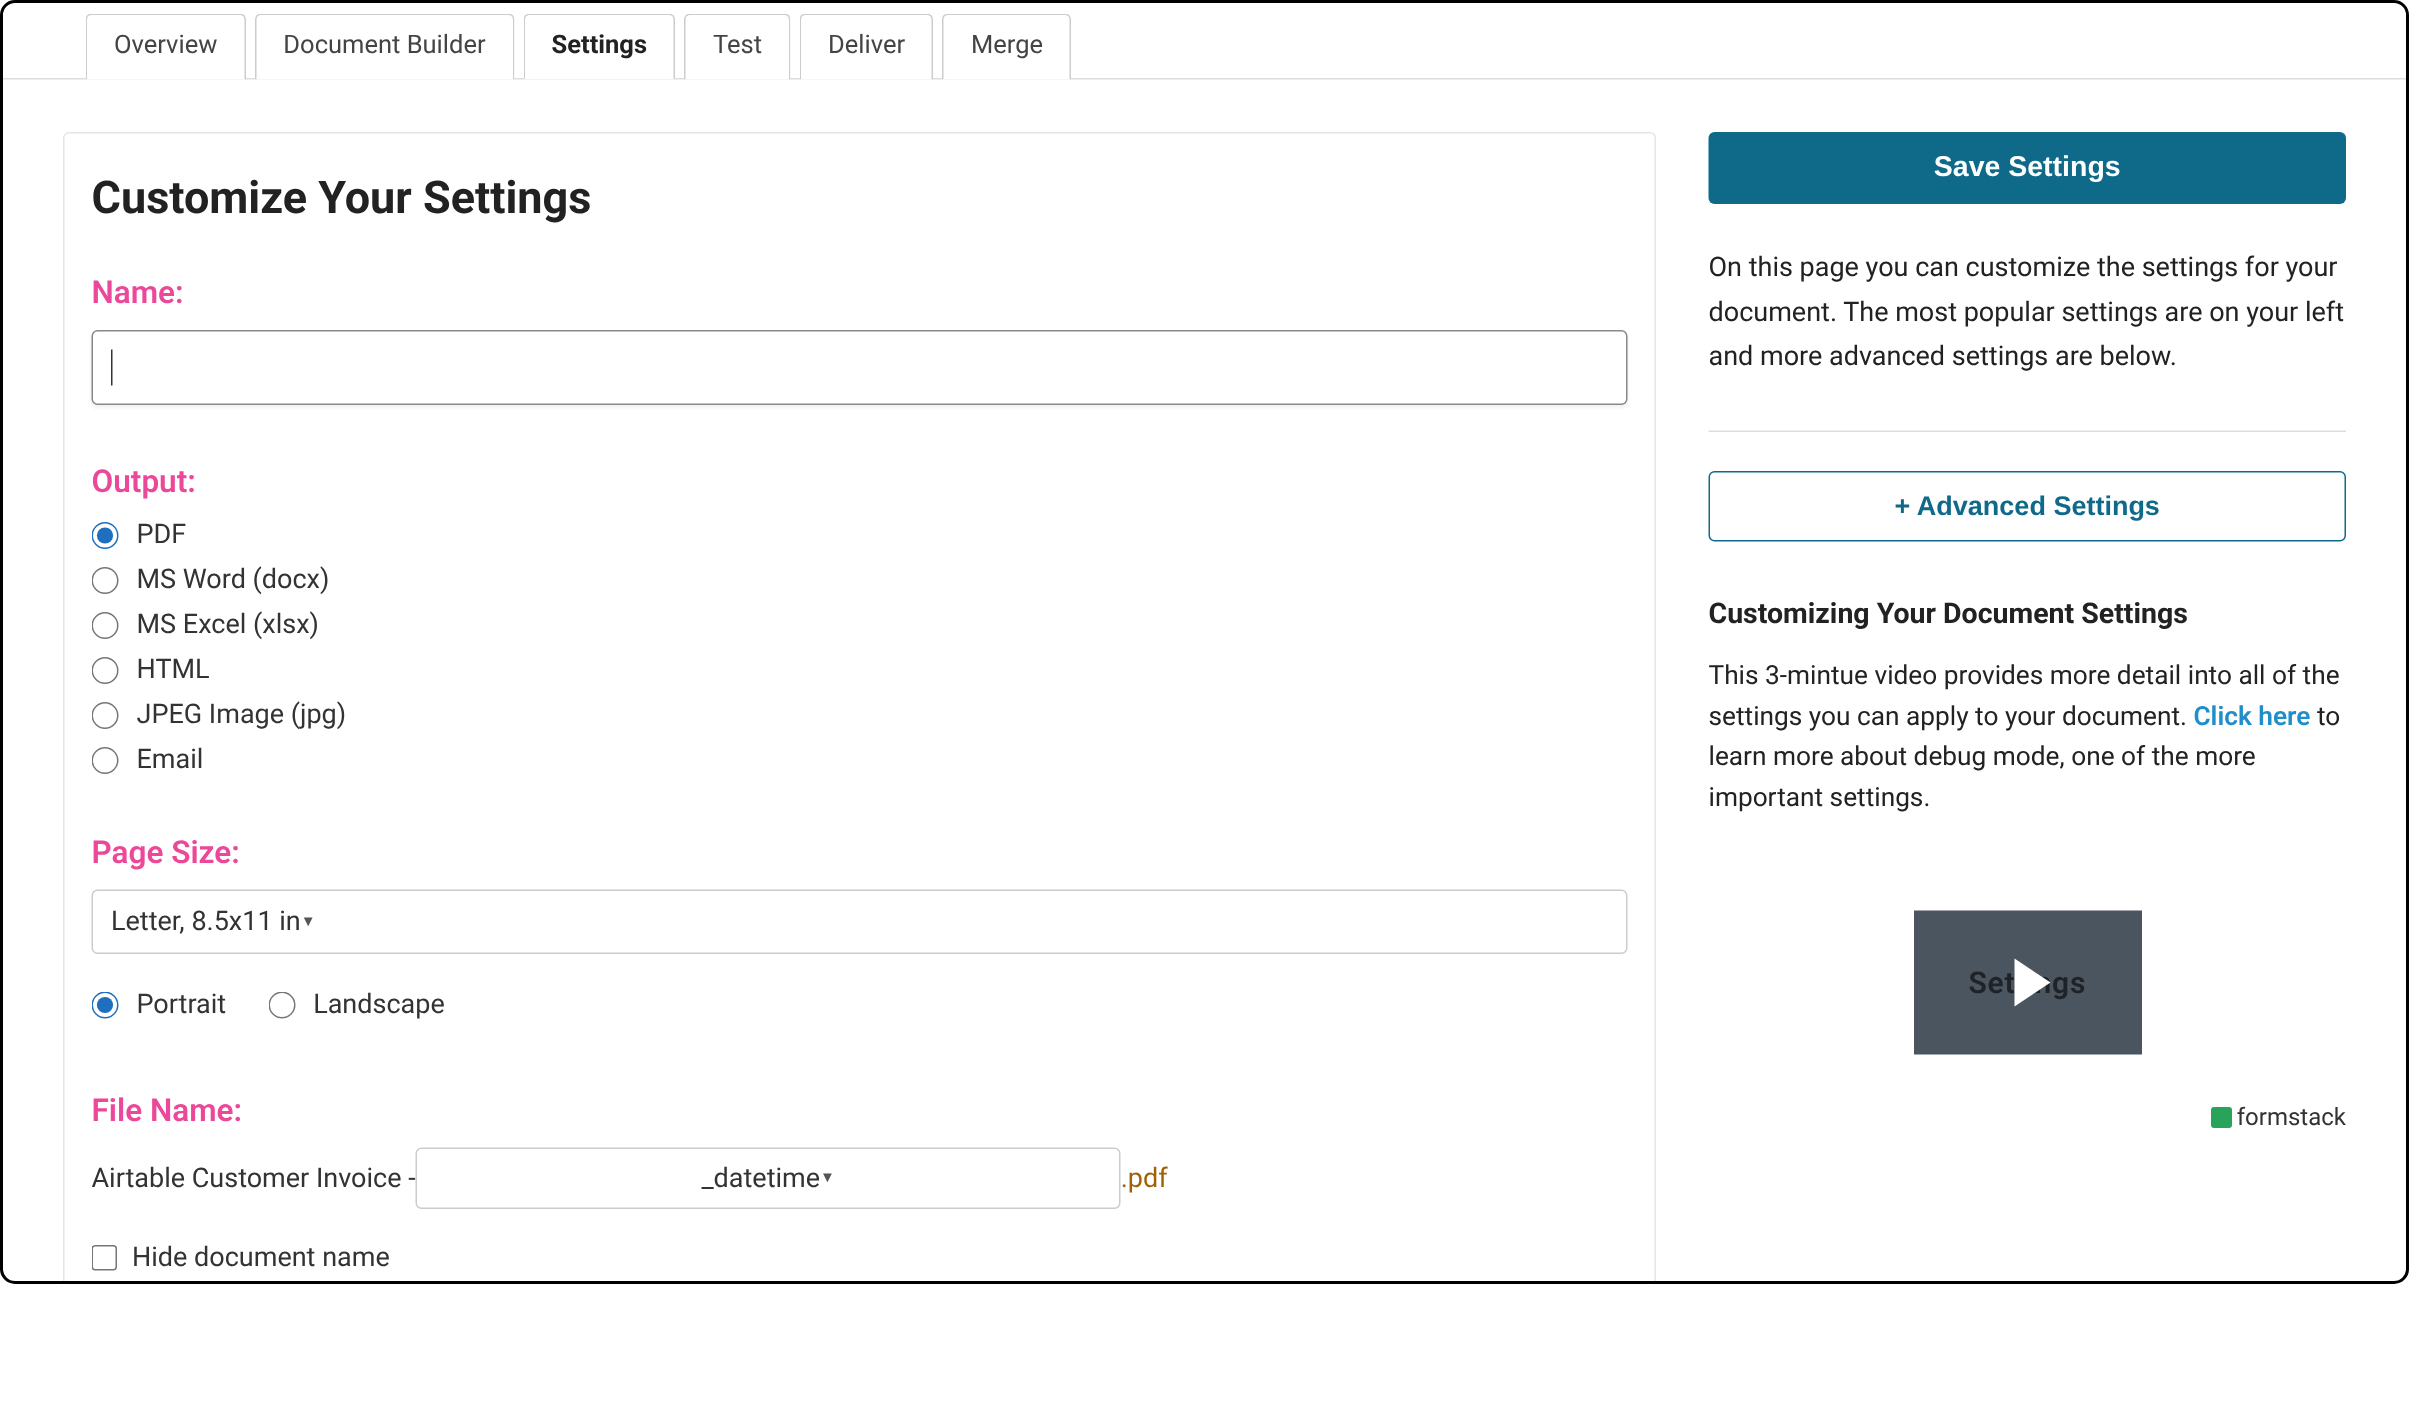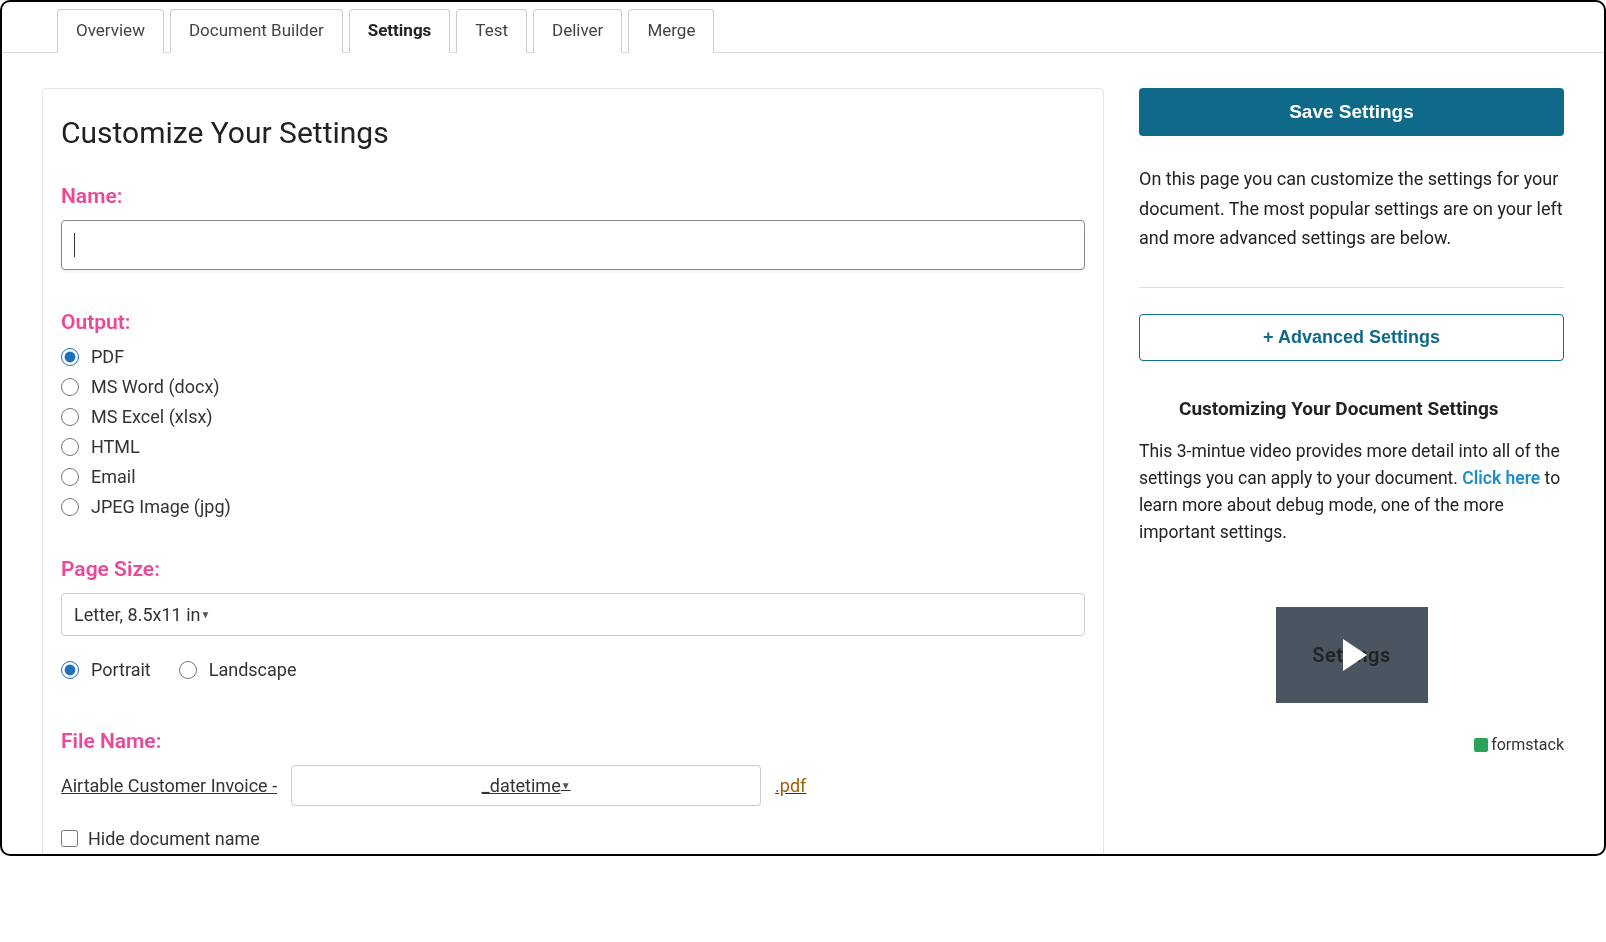--- a/index.html
+++ b/index.html
@@ -50,21 +50,21 @@
     }
     .left-panel {
       flex: 1;
       border: 1px solid #e5e5e5;
       border-radius: 4px;
       padding: 26px 18px 0 18px;
       min-width: 0;
     }
     .page-title {
       font-size: 30px;
-      font-weight: 400;
+      font-weight: 700;
       color: #222;
       margin-bottom: 34px;
     }
     .field-label {
       font-size: 21px;
       font-weight: 600;
       color: #ec4899;
       margin-bottom: 12px;
     }
     .text-input {
@@ -117,23 +117,22 @@
     }
     .chev { font-size: 10px; color: #555; }
     .orientation-row {
       display: flex;
       gap: 28px;
       margin-top: 14px;
     }
     .filename-row {
       display: flex;
       align-items: center;
-      gap: 14px;
+      gap: 0;
       margin-top: 8px;
-      text-decoration: underline;
     }
     .filename-prefix { font-size: 18px; color: #333; }
     .filename-select {
       width: 470px;
       padding: 9px 12px;
       font-size: 18px;
       border: 1px solid #ccc;
       border-radius: 4px;
       display: flex;
       justify-content: center;
@@ -189,21 +188,20 @@
       padding: 12px 0;
       font-size: 18px;
       font-weight: 700;
       cursor: pointer;
     }
     .side-heading {
       font-size: 19px;
       font-weight: 700;
       color: #222;
       margin-top: 36px;
-      margin-left: 40px;
     }
     .side-p {
       font-size: 17.5px;
       color: #222;
       line-height: 1.55;
       margin-top: 18px;
     }
     .link { color: #1f8ecb; cursor: pointer; font-weight: 600; }
     .video {
       width: 152px;
@@ -283,25 +281,25 @@
           <div class="radio-item">
             <input type="radio" name="output" style="">
             <label>MS Excel (xlsx)</label>
           </div>
           <div class="radio-item">
             <input type="radio" name="output" style="">
             <label>HTML</label>
           </div>
           <div class="radio-item">
             <input type="radio" name="output" style="">
+            <label>JPEG Image (jpg)</label>
+          </div>
+          <div class="radio-item">
+            <input type="radio" name="output" style="">
             <label>Email</label>
-          </div>
-          <div class="radio-item">
-            <input type="radio" name="output" style="">
-            <label>JPEG Image (jpg)</label>
           </div>
         </div>
       </div>
 
       <div class="section">
         <div class="field-label">Page Size:</div>
         <div class="select">
           <span>Letter, 8.5x11 in</span>
           <span class="chev">▼</span>
         </div>

